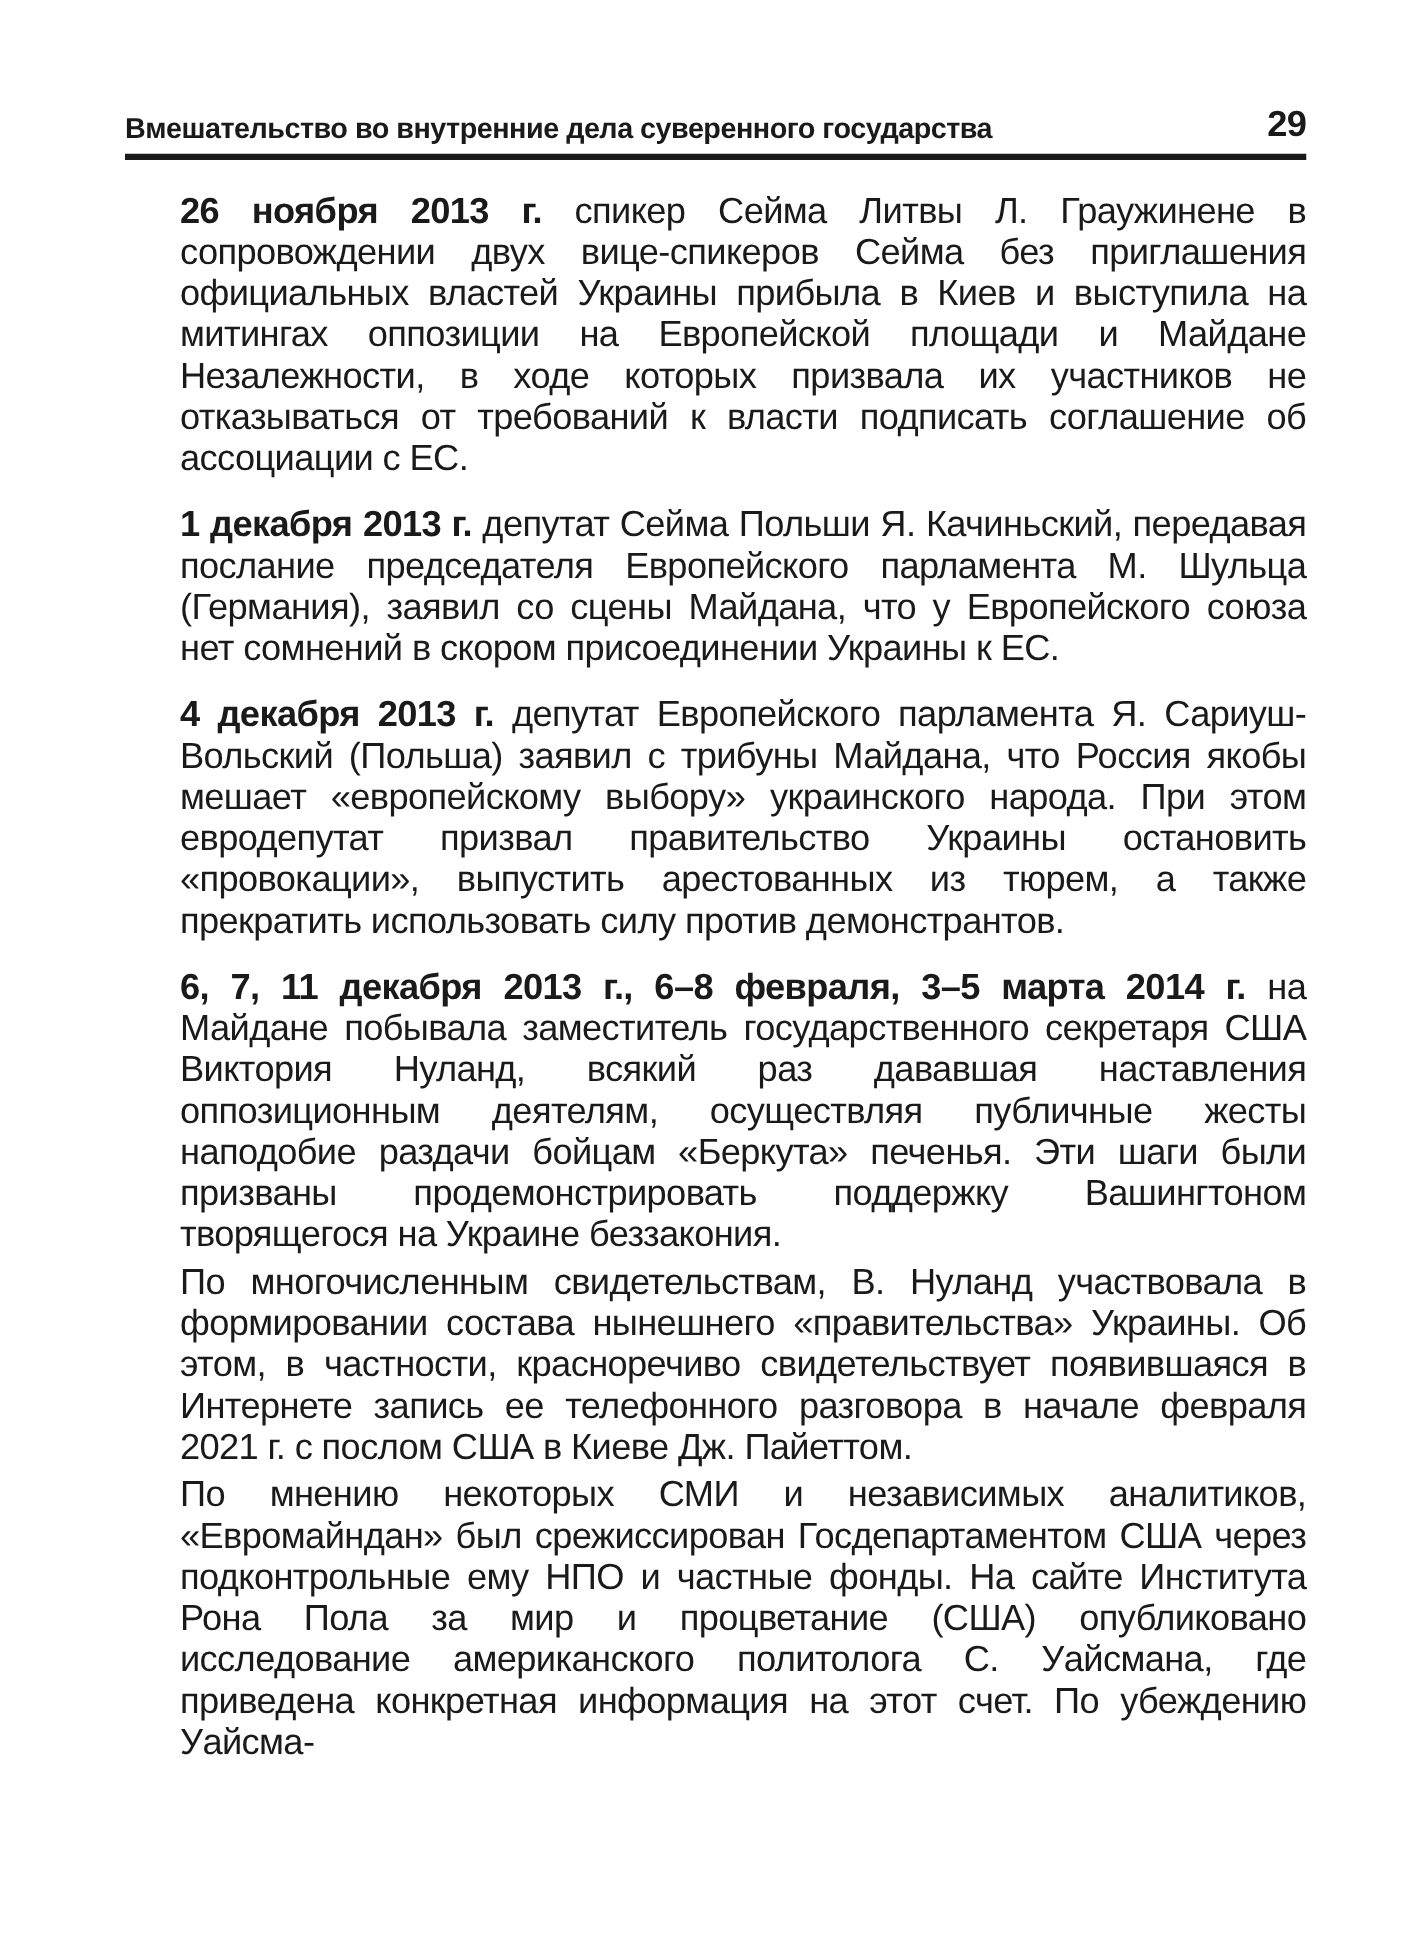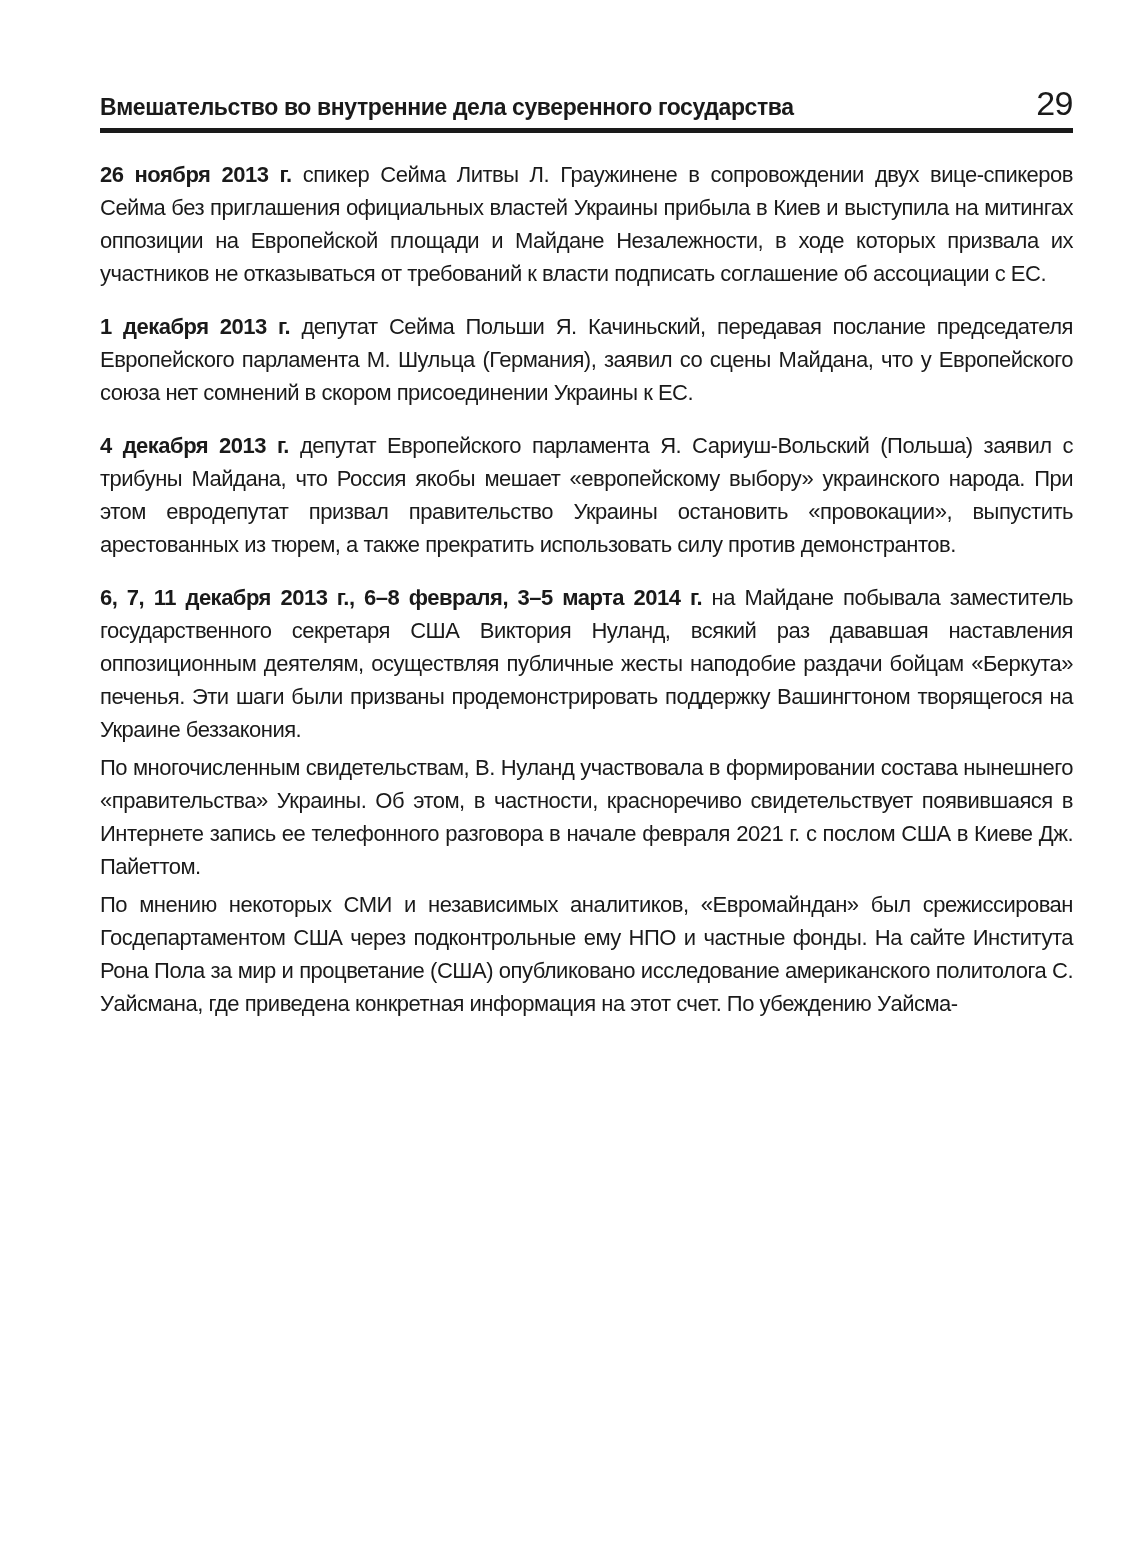--- a/index.html
+++ b/index.html
@@ -5,51 +5,52 @@
   * { margin: 0; padding: 0; box-sizing: border-box; }
   html, body {
     width: 1142px;
     height: 1552px;
     background: #ffffff;
     overflow: hidden;
   }
   .page {
     width: 1142px;
     height: 1293px;
-    padding: 86px 69px 0 100px;
+    padding: 86px 97px 0 100px;
     font-family: "Liberation Sans", sans-serif;
     color: #1a1a1a;
   }
   .running-header {
     display: flex;
     justify-content: space-between;
     align-items: flex-end;
     border-bottom: 5px solid #1a1a1a;
     padding-bottom: 8px;
   }
   .running-title {
     font-weight: bold;
     font-size: 23px;
     letter-spacing: -0.4px;
     line-height: 1.1;
   }
   .page-num {
-    font-weight: normal;
-    font-size: 34px;
+    font-weight: bold;
+    font-size: 29px;
     letter-spacing: -0.5px;
     line-height: 1.0;
   }
   .page-body {
     margin-top: 25px;
   }
   .para {
-    font-size: 22px;
+    font-size: 29px;
     line-height: 33px;
     text-align: justify;
     letter-spacing: -0.5px;
+    margin-left: 44px;
   }
   .para.with-lead { margin-top: 20px; }
   .para.plain { margin-top: 5px; }
   .page-body > .para:first-child { margin-top: 0; }
   .lead { font-weight: bold; }
 </style>
 </head>
 <body>
 
 <div class="page">

